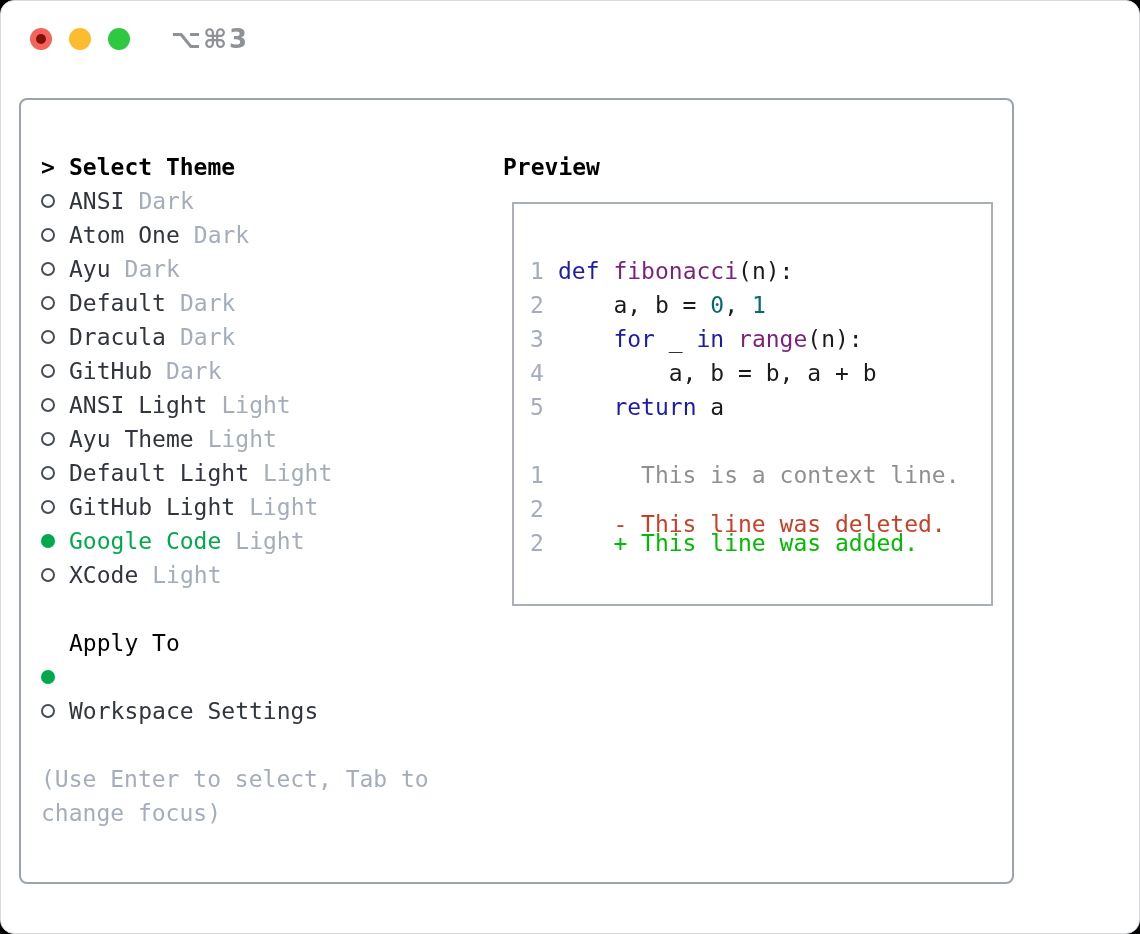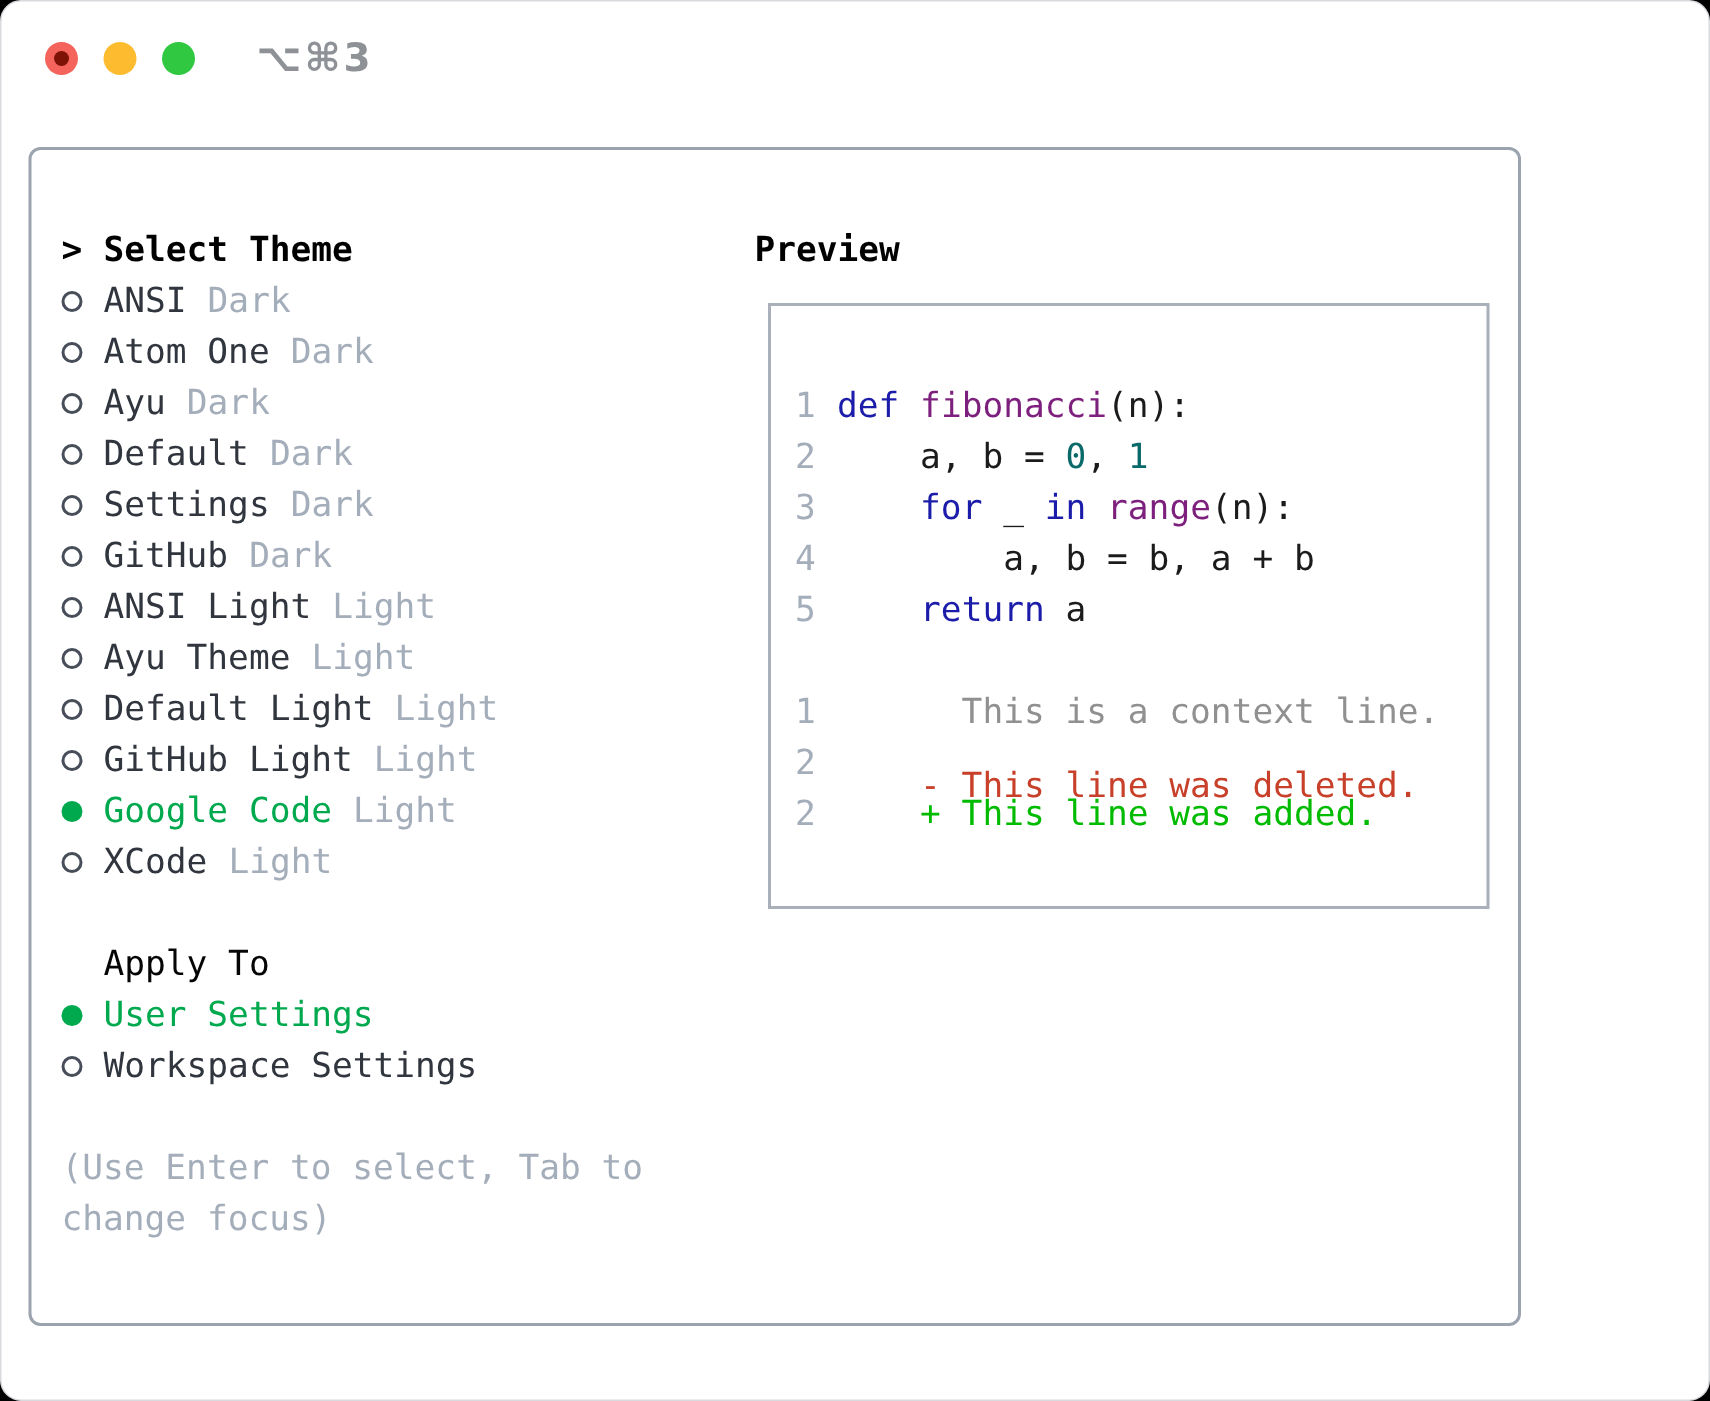--- a/index.html
+++ b/index.html
@@ -107,37 +107,37 @@
       <div class="row">
         <span class="marker"><span class="prompt">&gt;</span></span>
         <span class="hdr">Select Theme</span>
       </div>
 
       <div id="theme-list">
           <div class="row"><span class="marker"><span class="ring"></span></span><span class="name">ANSI</span><span class="suffix">Dark</span></div>
           <div class="row"><span class="marker"><span class="ring"></span></span><span class="name">Atom One</span><span class="suffix">Dark</span></div>
           <div class="row"><span class="marker"><span class="ring"></span></span><span class="name">Ayu</span><span class="suffix">Dark</span></div>
           <div class="row"><span class="marker"><span class="ring"></span></span><span class="name">Default</span><span class="suffix">Dark</span></div>
-          <div class="row"><span class="marker"><span class="ring"></span></span><span class="name">Settings</span><span class="suffix">Dark</span></div>
+          <div class="row"><span class="marker"><span class="ring"></span></span><span class="name">Dracula</span><span class="suffix">Dark</span></div>
           <div class="row"><span class="marker"><span class="ring"></span></span><span class="name">GitHub</span><span class="suffix">Dark</span></div>
           <div class="row"><span class="marker"><span class="ring"></span></span><span class="name">ANSI Light</span><span class="suffix">Light</span></div>
           <div class="row"><span class="marker"><span class="ring"></span></span><span class="name">Ayu Theme</span><span class="suffix">Light</span></div>
           <div class="row"><span class="marker"><span class="ring"></span></span><span class="name">Default Light</span><span class="suffix">Light</span></div>
           <div class="row"><span class="marker"><span class="ring"></span></span><span class="name">GitHub Light</span><span class="suffix">Light</span></div>
           <div class="row selected"><span class="marker"><span class="dot"></span></span><span class="name">Google Code</span><span class="suffix">Light</span></div>
           <div class="row"><span class="marker"><span class="ring"></span></span><span class="name">XCode</span><span class="suffix">Light</span></div>
         </div>
 
       <div class="apply-block">
         <div class="row">
           <span class="marker"></span>
           <span class="apply-label">Apply To</span>
         </div>
         <div id="apply-list">
-            <div class="row selected"><span class="marker"><span class="dot"></span></span><span class="name">User Settings</span></div>
+            <div class="row selected"><span class="marker"><span class="dot"></span></span></div>
             <div class="row"><span class="marker"><span class="ring"></span></span><span class="name">Workspace Settings</span></div>
           </div>
       </div>
 
       <div class="hints">
         <div class="hint-line">(Use Enter to select, Tab to</div>
         <div class="hint-line">change focus)</div>
       </div>
     </div>
 

